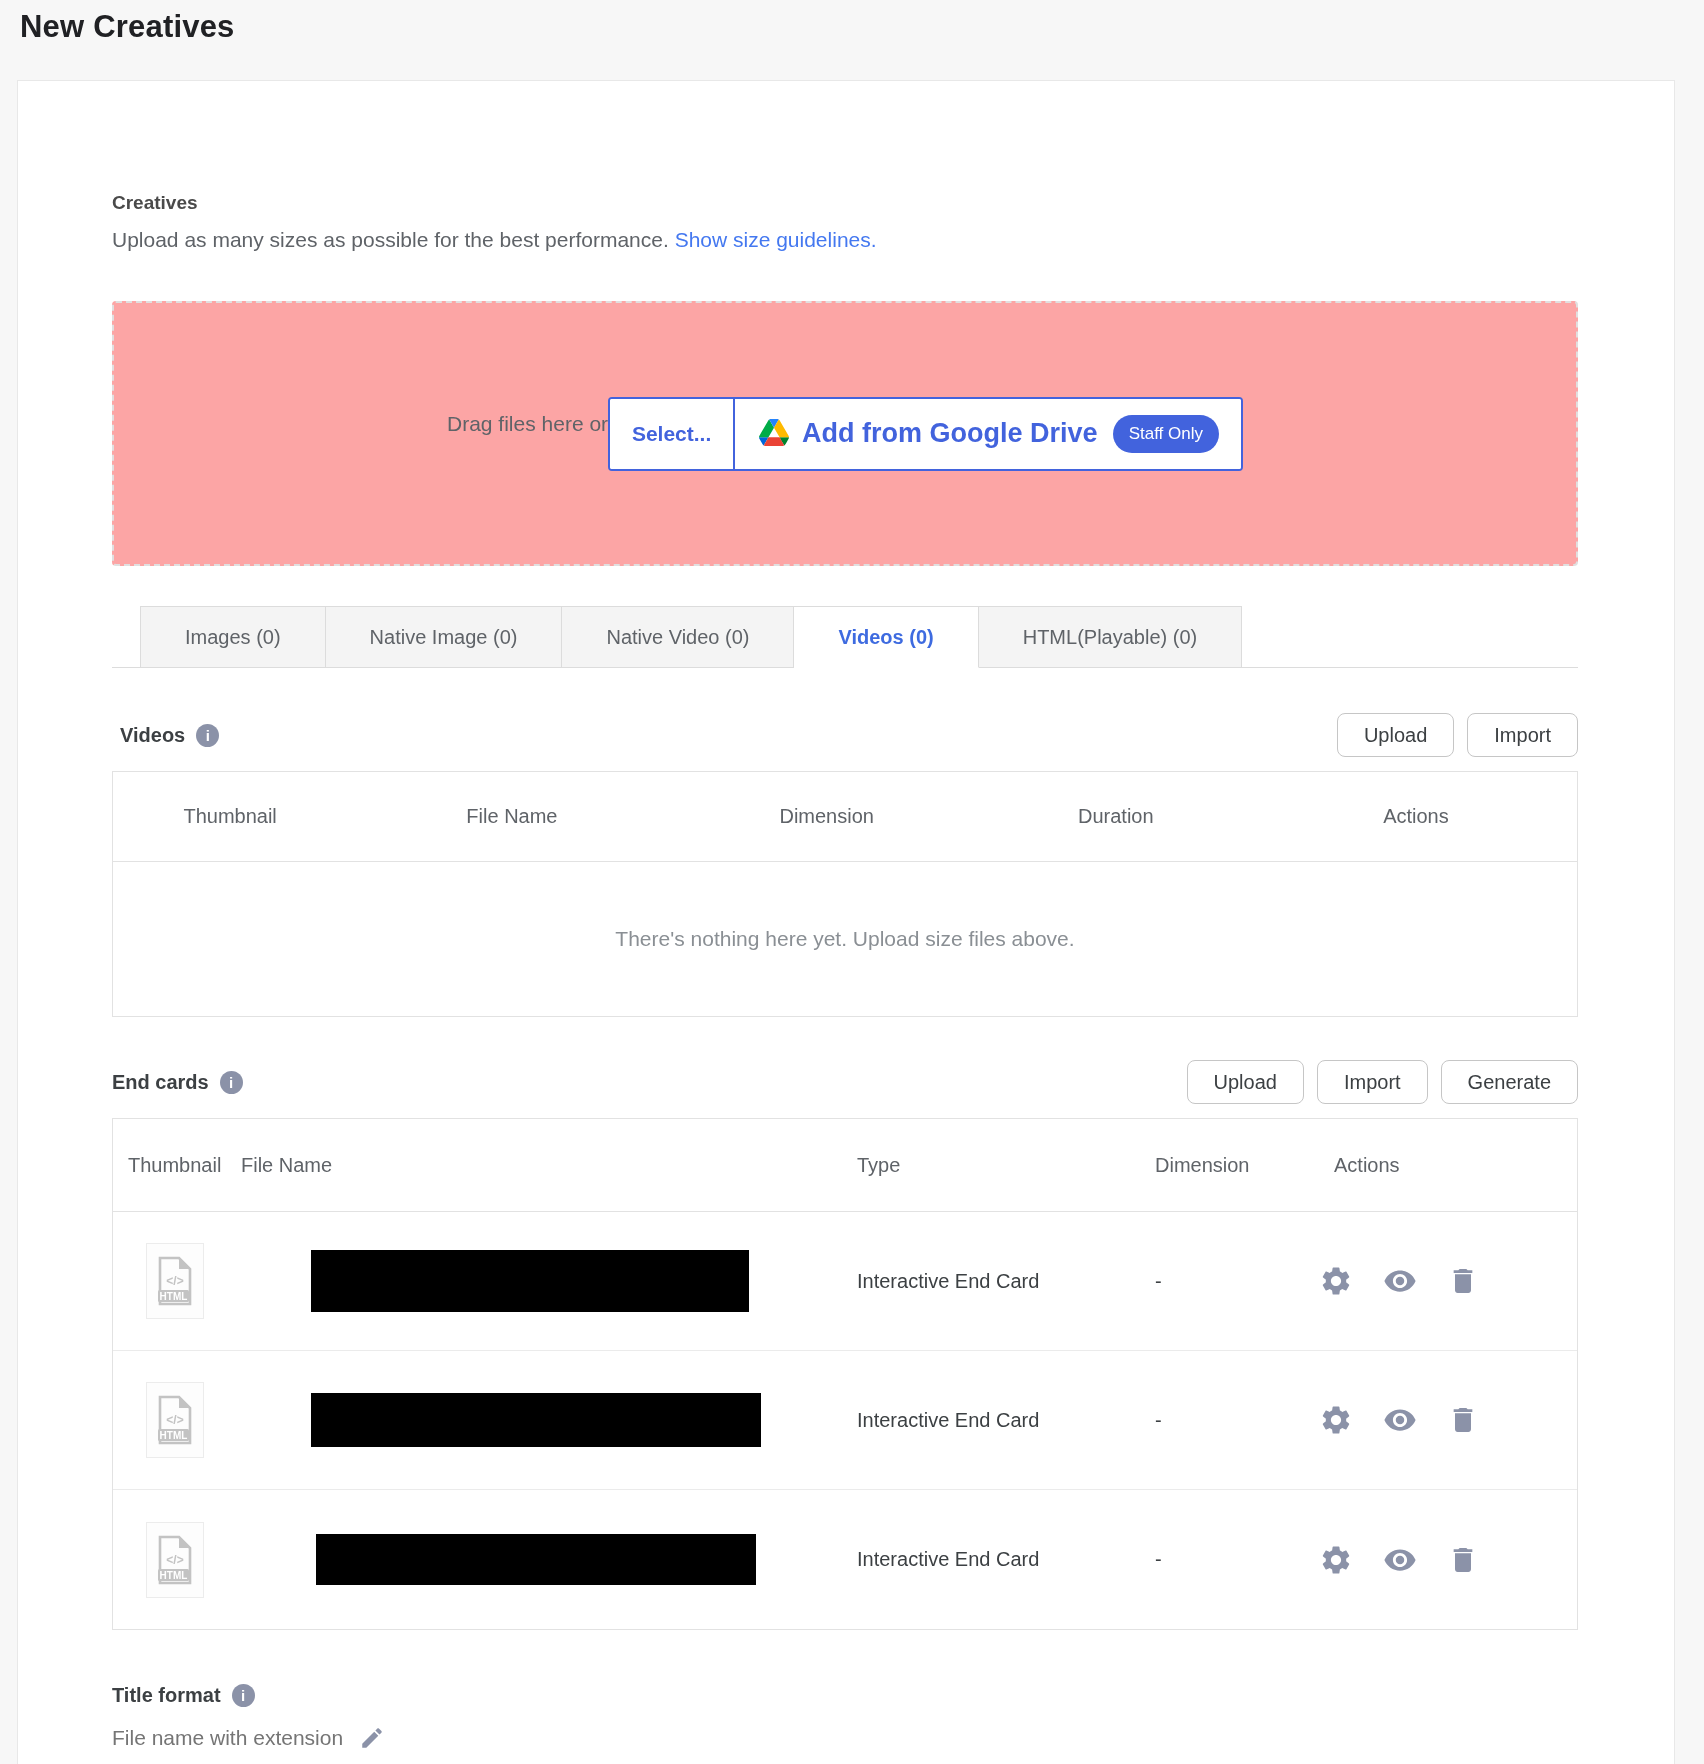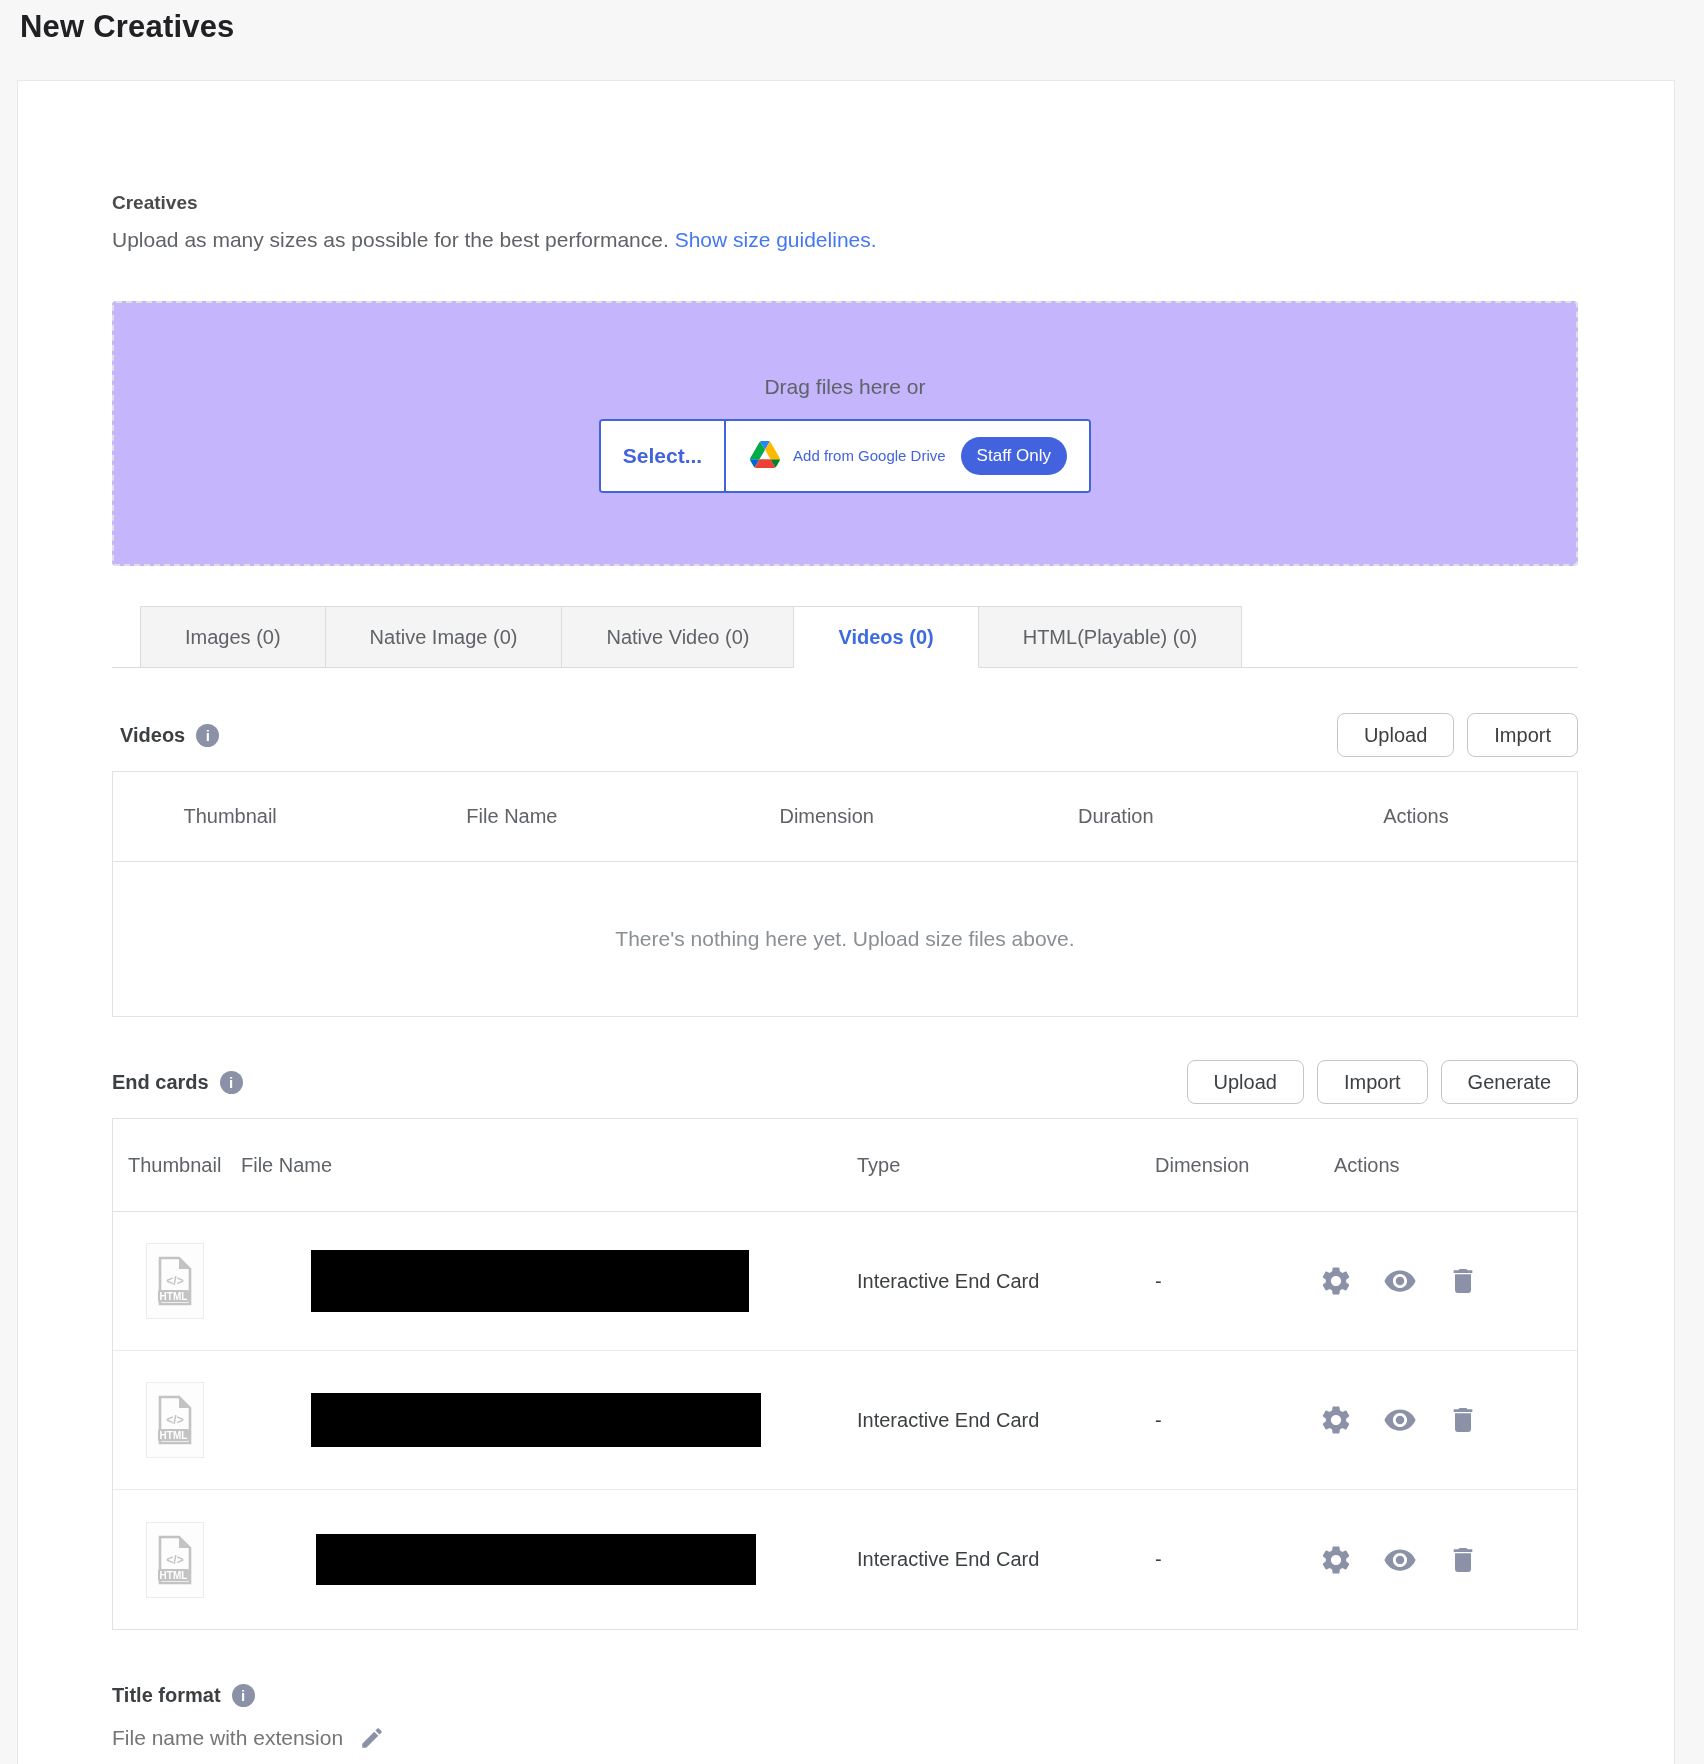--- a/index.html
+++ b/index.html
@@ -19,38 +19,38 @@
   }
   .content { margin-left: 94px; width: 1466px; padding-top: 111px; }
 
   .sec-label { font-size: 19px; font-weight: 700; color: #4a4a4a; line-height: 22px; }
   .desc { margin-top: 11px; font-size: 21px; color: #5f6368; line-height: 30px; }
   .desc a { color: #4478f0; text-decoration: none; cursor: pointer; }
 
   
   .dropzone {
     margin-top: 46px; height: 265px; width: 1466px;
-    border: 2px dashed #e0e0e0; border-radius: 4px; background: #c4b5fd;
-    display: flex; flex-direction: column; align-items: center; justify-content: center;
+    border: 2px dashed #e0e0e0; border-radius: 4px; background: #fca5a5;
+    display: flex; align-items: center; justify-content: center;
   }
   .drag-text { font-size: 21px; color: #5f6368; margin-bottom: 20px; }
   .btn-group {
     display: flex; height: 74px; background: #fff;
     border: 2px solid #4263dd; border-radius: 4px; overflow: hidden;
   }
   .select-btn {
     width: 125px; background: #fff; border: none; border-right: 2px solid #4263dd;
     color: #4263dd; font-size: 21px; font-weight: 700; cursor: pointer;
     font-family: inherit;
   }
   .drive-btn {
     display: flex; align-items: center; gap: 13px; padding: 0 22px 0 24px;
     background: #fff; border: none; cursor: pointer; font-family: inherit;
   }
-  .drive-btn .drive-label { color: #4263dd; font-size: 15px; font-weight: 400; }
+  .drive-btn .drive-label { color: #4263dd; font-size: 27px; font-weight: 700; }
   .staff-badge {
     background: #4263dd; color: #fff; font-size: 17px; line-height: 38px;
     height: 38px; padding: 0 16px; border-radius: 19px; margin-left: 2px;
   }
 
   
   .tabs { margin-top: 40px; display: flex; border-bottom: 1px solid #dcdcdc; padding-left: 28px; }
   .tab {
     height: 62px; line-height: 60px; padding: 0 44px; font-size: 20px; color: #5f6368;
     background: #f4f4f4; border: 1px solid #dcdcdc; border-left: none;

